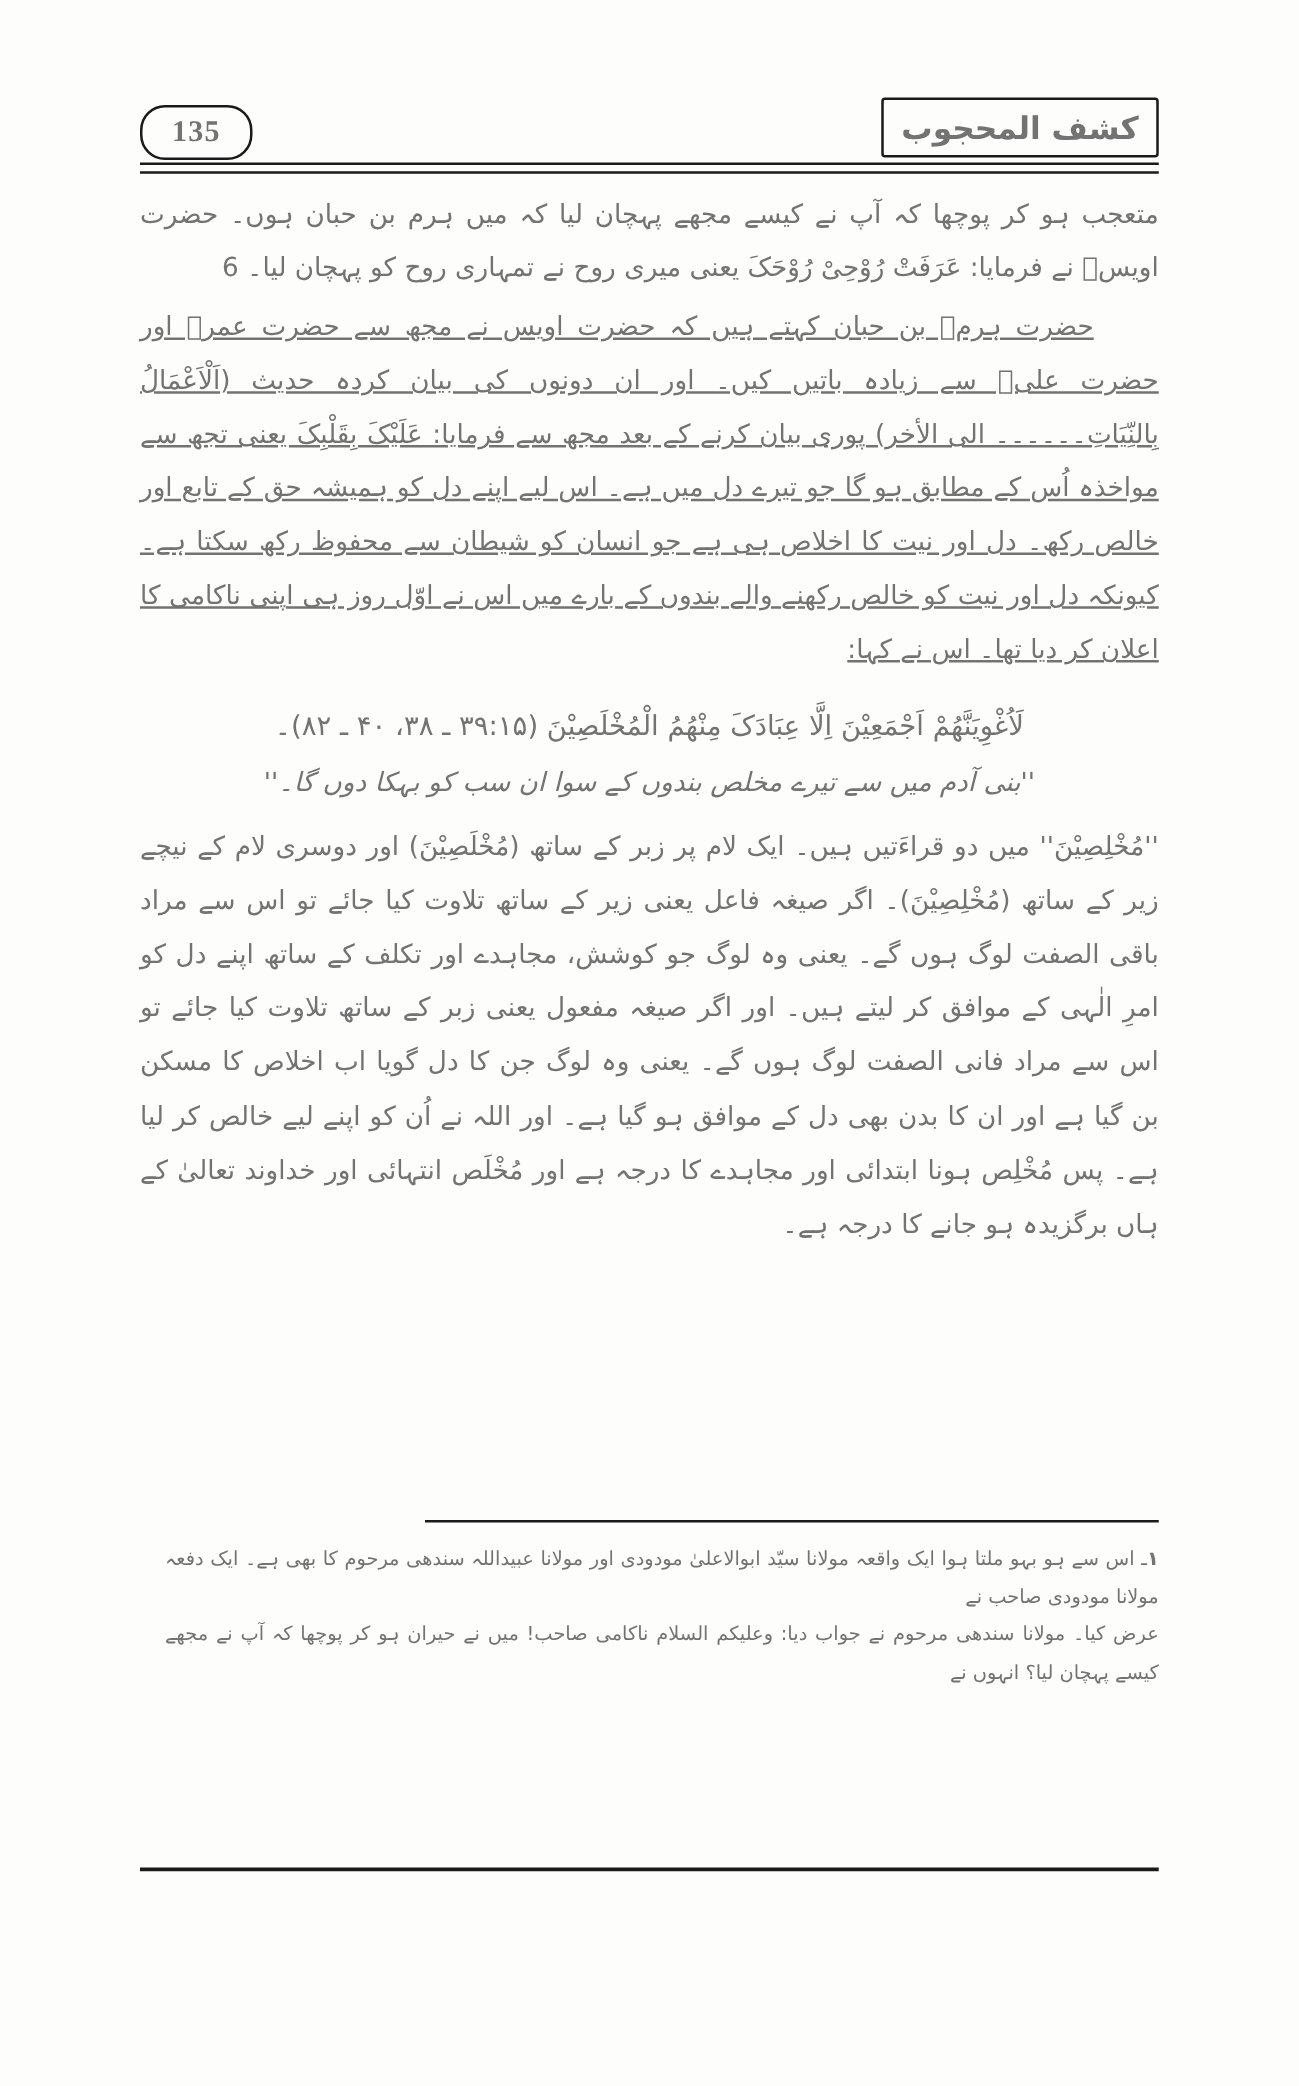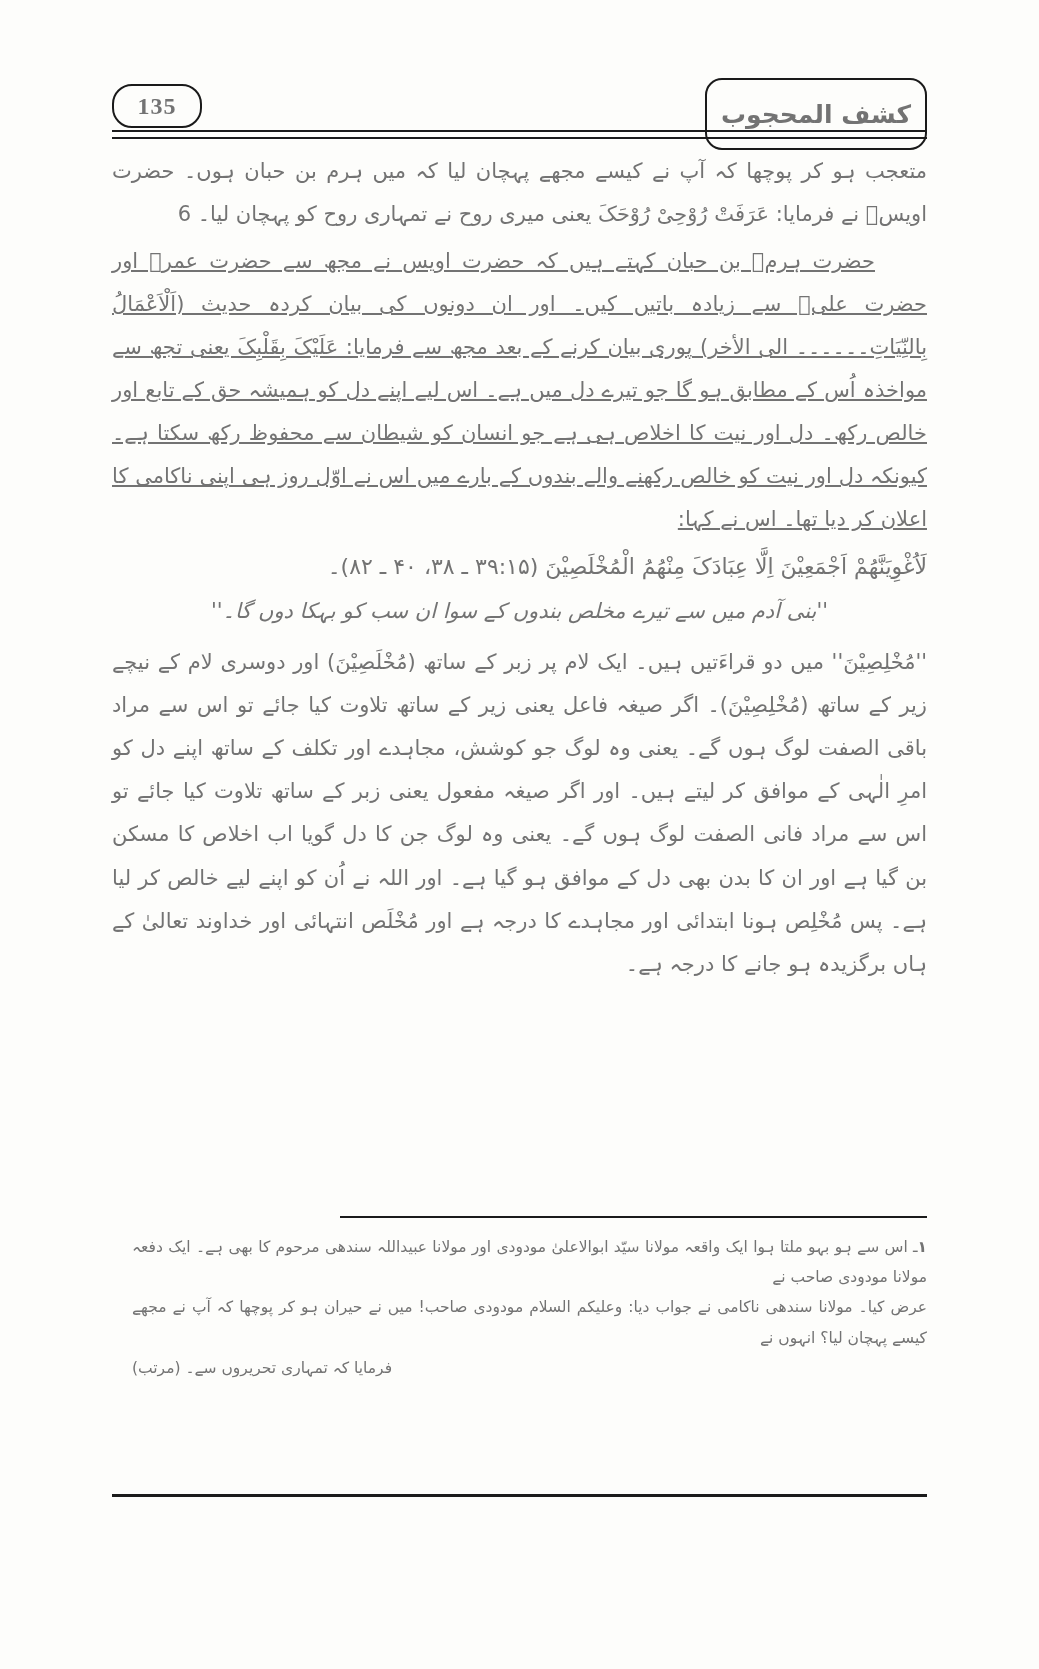--- a/index.html
+++ b/index.html
@@ -42,25 +42,25 @@
     letter-spacing: 1px;
     font-family: "Liberation Serif", serif;
   }
   .book-title-badge {
     position: absolute;
     right: 0;
     top: 0;
     min-width: 170px;
     height: 44px;
     border: 2px solid #1a1a1a;
-    border-radius: 17px;
+    border-radius: 3px;
     display: flex;
     align-items: center;
     justify-content: center;
-    padding: 12px 14px;
+    padding: 0 14px;
     font-size: 25px;
     font-weight: bold;
     direction: rtl;
     font-family: "DejaVu Sans", sans-serif;
   }
   .header-rule {
     position: absolute;
     left: 0;
     right: 0;
     top: 52px;
@@ -83,22 +83,23 @@
   }
   .para {
     margin: 0 0 4px 0;
     text-indent: 0;
   }
   .para.indent {
     text-indent: 52px;
     text-decoration: underline;
   }
   .quran-line {
+    text-align: center;
     font-size: 22px;
-    margin: 5px 0 2px 0;
+    margin: 20px 0 2px 0;
     line-height: 1.9;
   }
   .quote-line {
     text-align: center;
     font-size: 21px;
     margin: 2px 0 8px 0;
     font-style: italic;
   }
 
   
@@ -155,18 +156,17 @@
     <p class="quote-line">''بنی آدم میں سے تیرے مخلص بندوں کے سوا ان سب کو بہکا دوں گا۔''</p>
     <p class="para">''مُخْلِصِیْنَ'' میں دو قراءَتیں ہیں۔ ایک لام پر زبر کے ساتھ (مُخْلَصِیْنَ) اور دوسری لام کے نیچے زیر کے ساتھ (مُخْلِصِیْنَ)۔ اگر صیغہ فاعل یعنی زیر کے ساتھ تلاوت کیا جائے تو اس سے مراد باقی الصفت لوگ ہوں گے۔ یعنی وہ لوگ جو کوشش، مجاہدے اور تکلف کے ساتھ اپنے دل کو امرِ الٰہی کے موافق کر لیتے ہیں۔ اور اگر صیغہ مفعول یعنی زبر کے ساتھ تلاوت کیا جائے تو اس سے مراد فانی الصفت لوگ ہوں گے۔ یعنی وہ لوگ جن کا دل گویا اب اخلاص کا مسکن بن گیا ہے اور ان کا بدن بھی دل کے موافق ہو گیا ہے۔ اور اللہ نے اُن کو اپنے لیے خالص کر لیا ہے۔ پس مُخْلِص ہونا ابتدائی اور مجاہدے کا درجہ ہے اور مُخْلَص انتہائی اور خداوند تعالیٰ کے ہاں برگزیدہ ہو جانے کا درجہ ہے۔</p>
   </div>
 
   <div class="footnote-rule"></div>
 
   <div class="footnote">
     <div>
       <span class="fn-marker">۱</span><span>ـ اس سے ہو بہو ملتا ہوا ایک واقعہ مولانا سیّد ابوالاعلیٰ مودودی اور مولانا عبیداللہ سندھی مرحوم کا بھی ہے۔ ایک دفعہ مولانا مودودی صاحب نے</span>
     </div>
-    <div>عرض کیا۔ مولانا سندھی ناکامی نے جواب دیا: وعلیکم السلام مودودی صاحب! میں نے حیران ہو کر پوچھا کہ آپ نے مجھے کیسے پہچان لیا؟ انہوں نے</div>
-    <div class="fn-last">فرمایا کہ تمہاری تحریروں سے۔ (مرتب)</div>
+    <div>عرض کیا۔ مولانا سندھی مرحوم نے جواب دیا: وعلیکم السلام ناکامی صاحب! میں نے حیران ہو کر پوچھا کہ آپ نے مجھے کیسے پہچان لیا؟ انہوں نے</div>
   </div>
 
   <div class="bottom-rule"></div>
 </div>
 
 </body></html>

